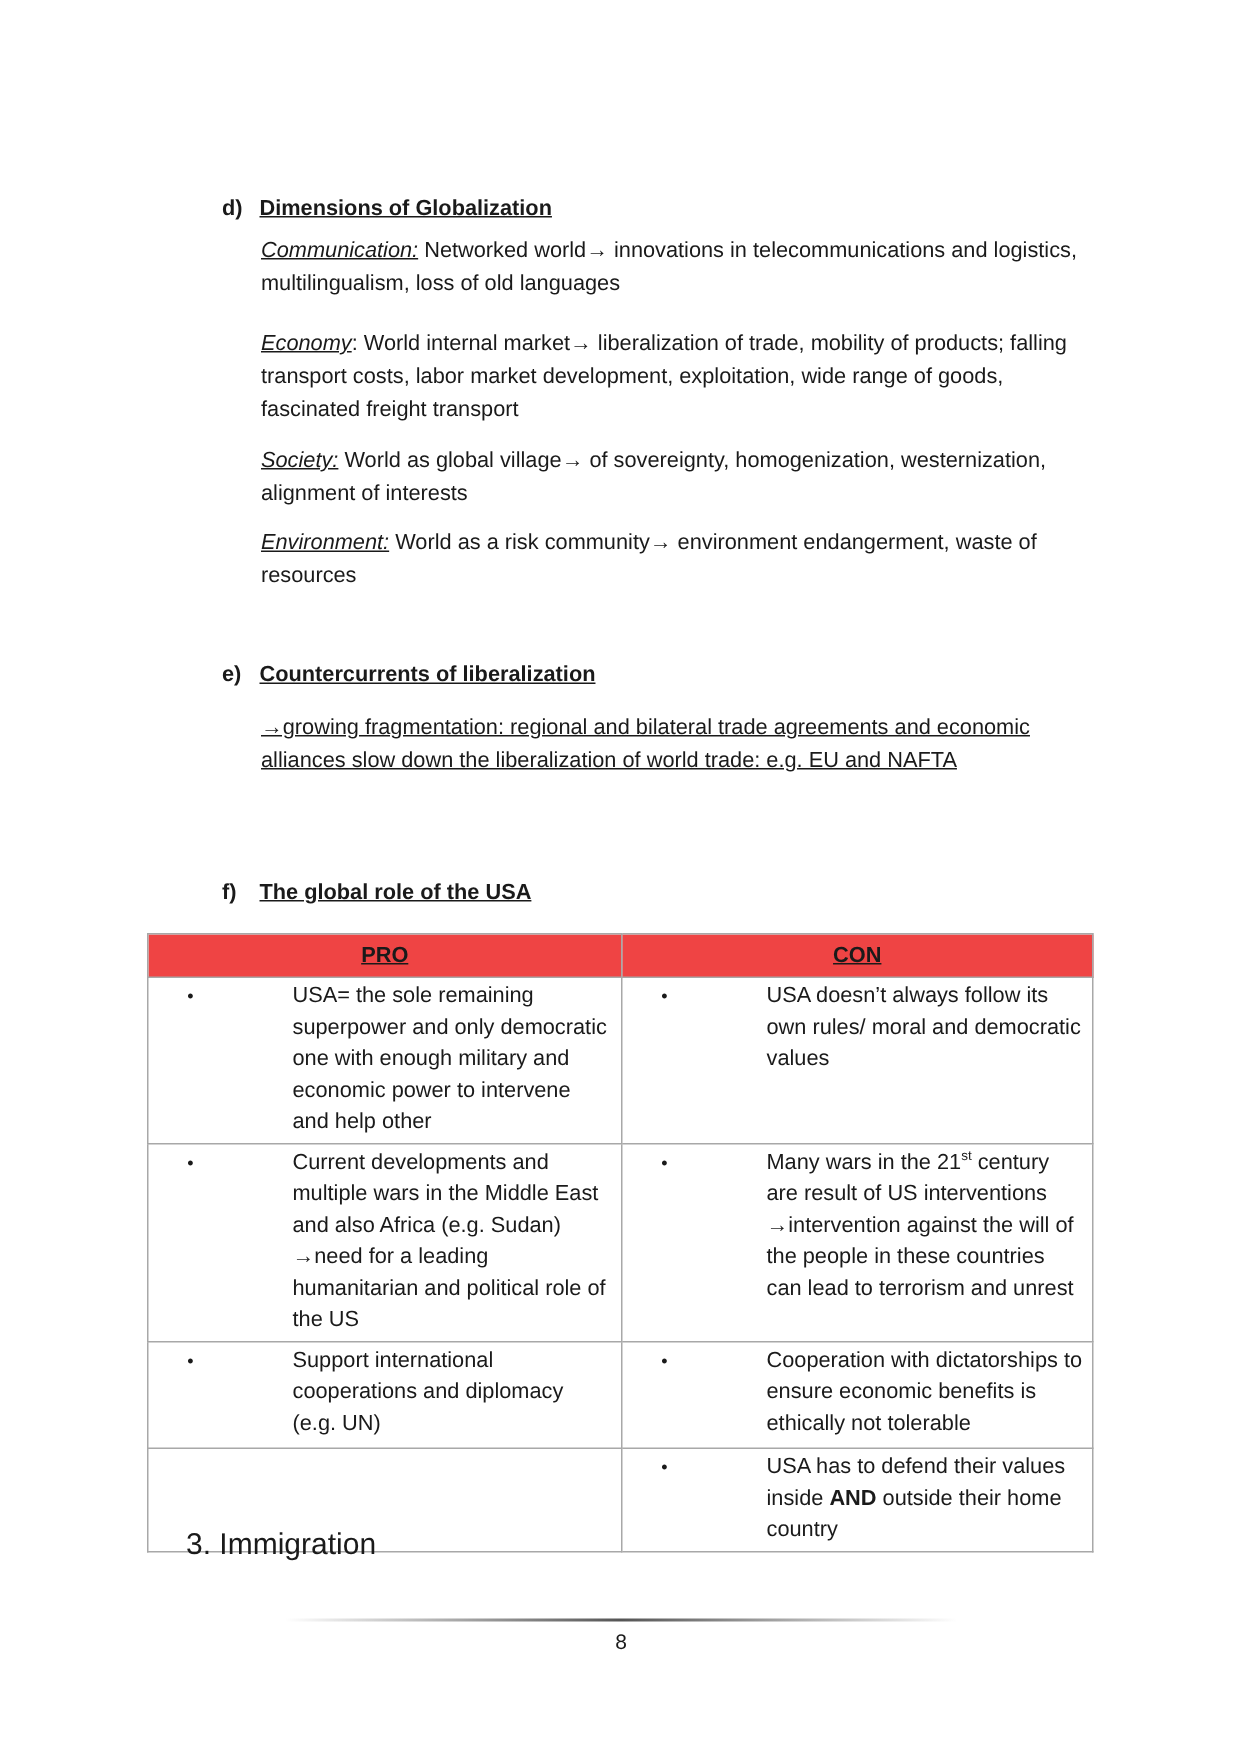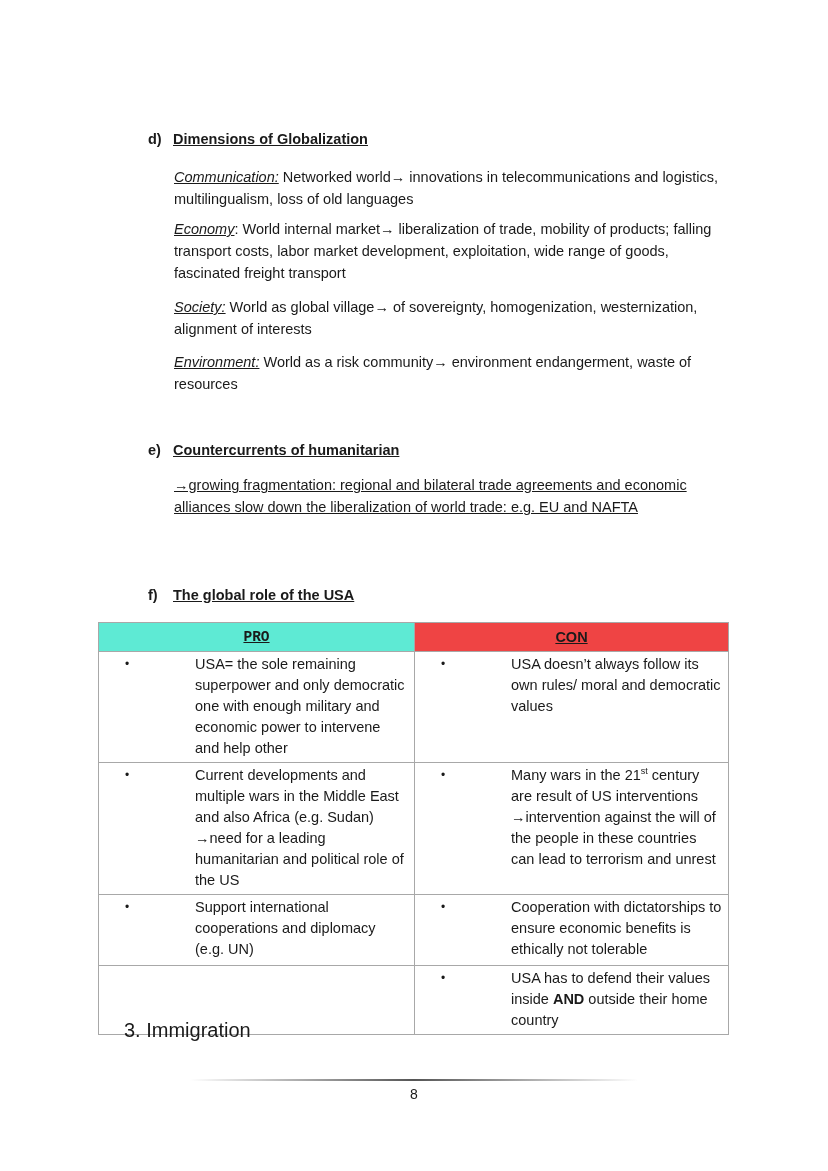--- a/index.html
+++ b/index.html
@@ -8,55 +8,55 @@
   .page { position: absolute; left: 0; top: 0; width: 744px; height: 1171px; }
   .sec-head { position: absolute; left: 148px; font-size: 14.5px; font-weight: bold; }
   .sec-head .letter { display: inline-block; width: 25px; }
   .sec-head .title { text-decoration: underline; }
   .para { position: absolute; left: 174px; width: 560px; font-size: 14.5px; line-height: 22px; }
   .para .lbl { font-style: italic; text-decoration: underline; }
   table.pc { position: absolute; left: 98px; top: 622px; width: 631px; border-collapse: collapse;
              font-size: 14.5px; line-height: 21px; }
   table.pc td, table.pc th { border: 1px solid #a8a8a8; vertical-align: top; padding: 0; }
   table.pc th { height: 28px; font-weight: bold; text-decoration: underline; text-align: center; vertical-align: middle; }
-  th.pro { background: #5eead4; width: 315px; font-family: Liberation Mono, monospace; }
+  th.pro { background: #ef4444; width: 315px; }
   th.con { background: #ef4444; }
   .cell { display: flex; padding: 2px 6px 3px 0; }
   .bullet { width: 56px; flex: none; text-align: center; font-size: 12px; line-height: 21px; }
   .ctext { flex: 1; margin-left: 40px; }
   .r1 td { height: 90px; } .r2 td { height: 112px; } .r3 td { height: 70px; } .r4 td { height: 49px; }
   .heading3 { position: absolute; left: 124px; top: 1019px; font-size: 20px; }
   .footer-line { position: absolute; left: 190px; top: 1079px; width: 448px; height: 2px;
                  background: linear-gradient(to right, rgba(0,0,0,0), #555 50%, rgba(0,0,0,0)); }
   .page-num { position: absolute; left: 0; width: 828px; top: 1086px; text-align: center; font-size: 14px; }
   sup { font-size: 9px; line-height: 0; text-align: center; }
 </style>
 </head>
 <body>
 
 <div class="page">
 
   <div class="sec-head" style="top:131px;">
     <span class="letter">d)</span><span class="title">Dimensions of Globalization</span>
   </div>
-  <div class="para" style="top:166px;">
+  <div class="para" style="top:156px;">
     <span class="lbl">Communication:</span><span> Networked world→ innovations in telecommunications and logistics, multilingualism, loss of old languages</span>
   </div>
   <div class="para" style="top:218px;">
     <span class="lbl">Economy</span><span>: World internal market→ liberalization of trade, mobility of products; falling transport costs, labor market development, exploitation, wide range of goods, fascinated freight transport</span>
   </div>
   <div class="para" style="top:296px;">
     <span class="lbl">Society:</span><span> World as global village→ of sovereignty, homogenization, westernization, alignment of interests</span>
   </div>
   <div class="para" style="top:351px;">
     <span class="lbl">Environment:</span><span> World as a risk community→ environment endangerment, waste of resources</span>
   </div>
 
   <div class="sec-head" style="top:442px;">
-    <span class="letter">e)</span><span class="title">Countercurrents of humanitarian</span>
+    <span class="letter">e)</span><span class="title">Countercurrents of liberalization</span>
   </div>
   <div class="para" style="top:474px;text-decoration:underline;">→growing fragmentation: regional and bilateral trade agreements and economic alliances slow down the liberalization of world trade: e.g. EU and NAFTA</div>
 
   <div class="sec-head" style="top:587px;">
     <span class="letter">f)</span><span class="title">The global role of the USA</span>
   </div>
 
   <table class="pc">
     <tbody>
         <tr>

